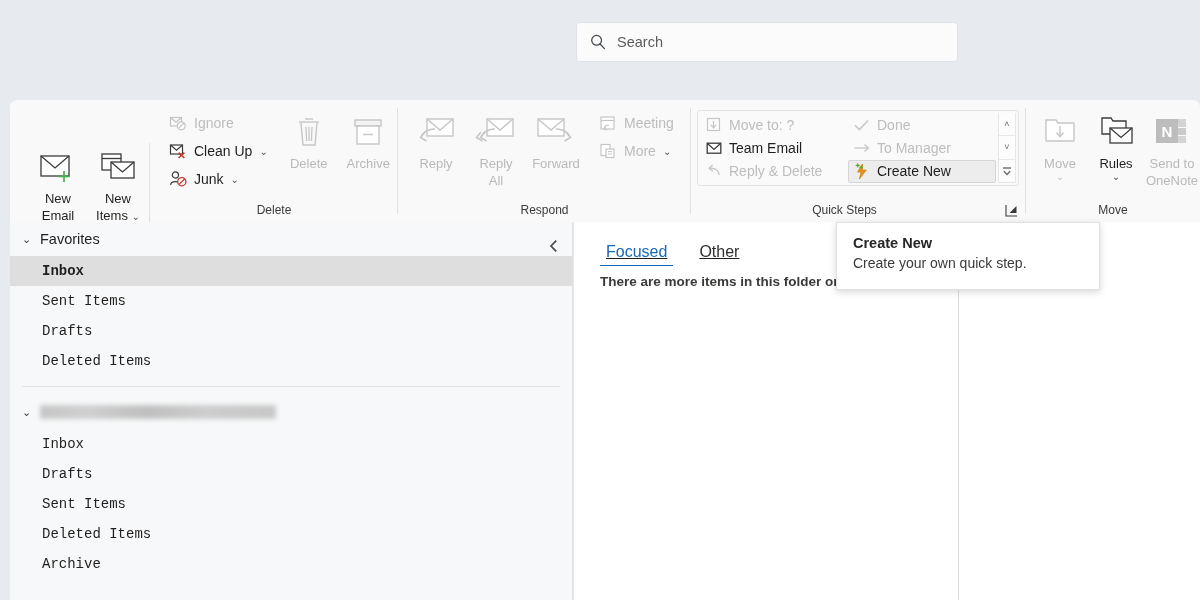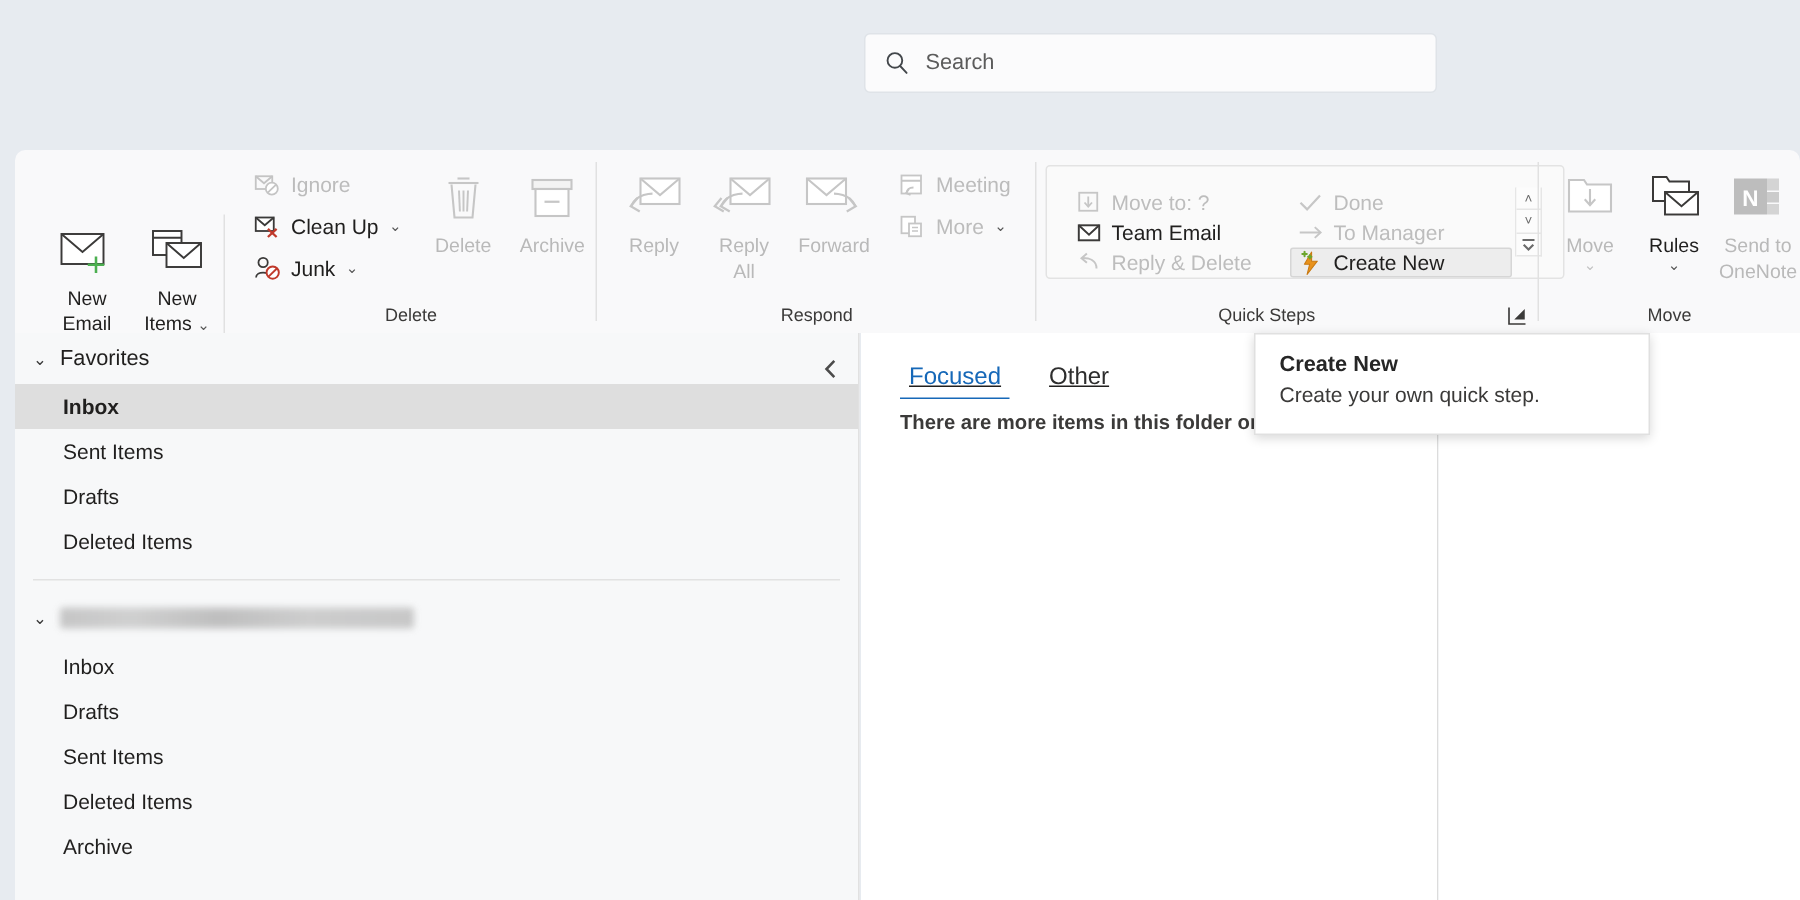--- a/index.html
+++ b/index.html
@@ -78,21 +78,21 @@
   .smallbtn {
     height: 26px; display: flex; align-items: center; gap: 7px;
     padding: 0 6px; font-size: 14px; color: #201F1E; white-space: nowrap;
   }
   .smallbtn.dim { color: #BCBCBC; }
   .smallbtn .si { width: 19px; height: 19px; flex: 0 0 19px; display:flex; align-items:center; justify-content:center; }
 
   
   .qs-gallery {
     margin: 4px 0 0 6px; border: 1px solid #E3E3E3; background: #FAFAFA;
-    border-radius: 3px; display: flex; height: 76px; padding: 14px;
+    border-radius: 3px; display: flex; height: 76px; padding: 2px;
   }
   .qs-cols { display: flex; }
   .qs-col { display: flex; flex-direction: column; }
   .qs-item {
     height: 24px; display: flex; align-items: center; gap: 6px;
     padding: 0 8px 0 4px; font-size: 14px; color: #201F1E; white-space: nowrap;
     border: 1px solid transparent; border-radius: 2px; min-width: 148px;
   }
   .qs-item.dim { color: #BDBDBD; }
   .qs-item.sel { background: #EDEDED; border-color: #D6D6D6; }
@@ -125,21 +125,21 @@
     display: flex; align-items: center; justify-content: center;
     font-size: 13px; color: #555;
   }
   .nav-group-head {
     display: flex; align-items: center; gap: 6px;
     height: 34px; padding-left: 12px; font-size: 14.5px; color: #201F1E;
   }
   .nav-group-head .tw { font-size: 11px; color: #3C3C3C; width: 12px; }
   .nav-item {
     height: 30px; display: flex; align-items: center;
-    padding-left: 32px; font-size: 14px; color: #201F1E;
+    padding-left: 32px; font-size: 14px; color: #201F1E; font-family: Liberation Mono, monospace;
   }
   .nav-item.sel { background: #DEDEDE; font-weight: 700; }
   .nav-divider { height: 1px; background: #E2E2E2; margin: 10px 12px 8px 12px; }
   .redacted {
     display: inline-block; height: 14px; border-radius: 2px;
     background: linear-gradient(90deg,#BDBDBD,#C9C9C9 20%,#B5B5B5 45%,#C6C6C6 70%,#BFBFBF);
     filter: blur(2.6px); opacity: .85;
   }
 
   

